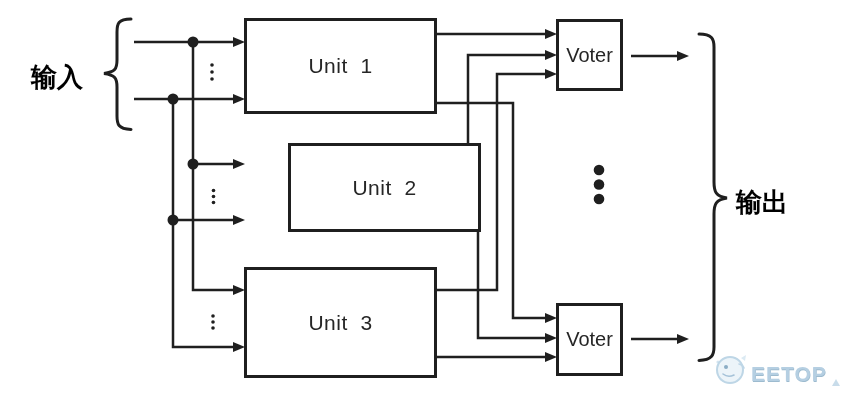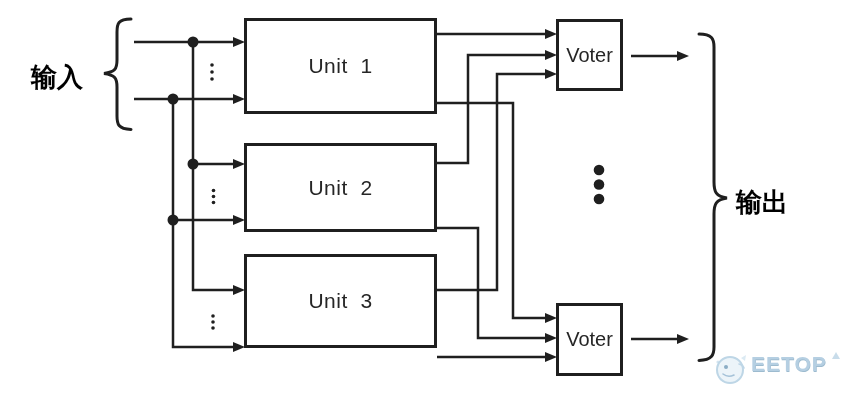--- a/index.html
+++ b/index.html
@@ -29,21 +29,21 @@
   .cn-label{
     position:absolute;
     font-weight:700;
     font-size:26px;
     color:#000000;
     white-space:nowrap;
   }
   .watermark{
     position:absolute;
     left:712px;top:352px;
-    display:flex;align-items:flex-start;gap:3px;
+    display:flex;align-items:flex-end;gap:3px;
     opacity:0.9;
   }
   .wm-text{
     font-size:21px;font-weight:700;letter-spacing:1px;
     color:#aecadf;
     text-shadow:0.5px 0.5px 0 #93b4ca;
   }
   .wm-mark{
     width:0;height:0;margin-left:2px;
     border-left:4px solid transparent;
@@ -124,24 +124,24 @@
     <g>
       <circle cx="599" cy="170" r="5.3"></circle>
       <circle cx="599" cy="184.5" r="5.3"></circle>
       <circle cx="599" cy="199" r="5.3"></circle>
     </g>
   </svg>
 
   <div class="box unit-box" style="top:18px;height:96px;">
     <span>Unit  1</span>
   </div>
-  <div class="box unit-box" style="top:143px;height:89px;">
+  <div class="box unit-box" style="top:143px;height:89px;margin-left:44px;">
     <span>Unit  2</span>
   </div>
-  <div class="box unit-box" style="top:254px;height:94px;">
+  <div class="box unit-box" style="top:267px;height:111px;">
     <span>Unit  3</span>
   </div>
 
   <div class="box voter-box" style="top:19px;height:72px;">
     <span>Voter</span>
   </div>
   <div class="box voter-box" style="top:303px;height:73px;">
     <span>Voter</span>
   </div>
 

